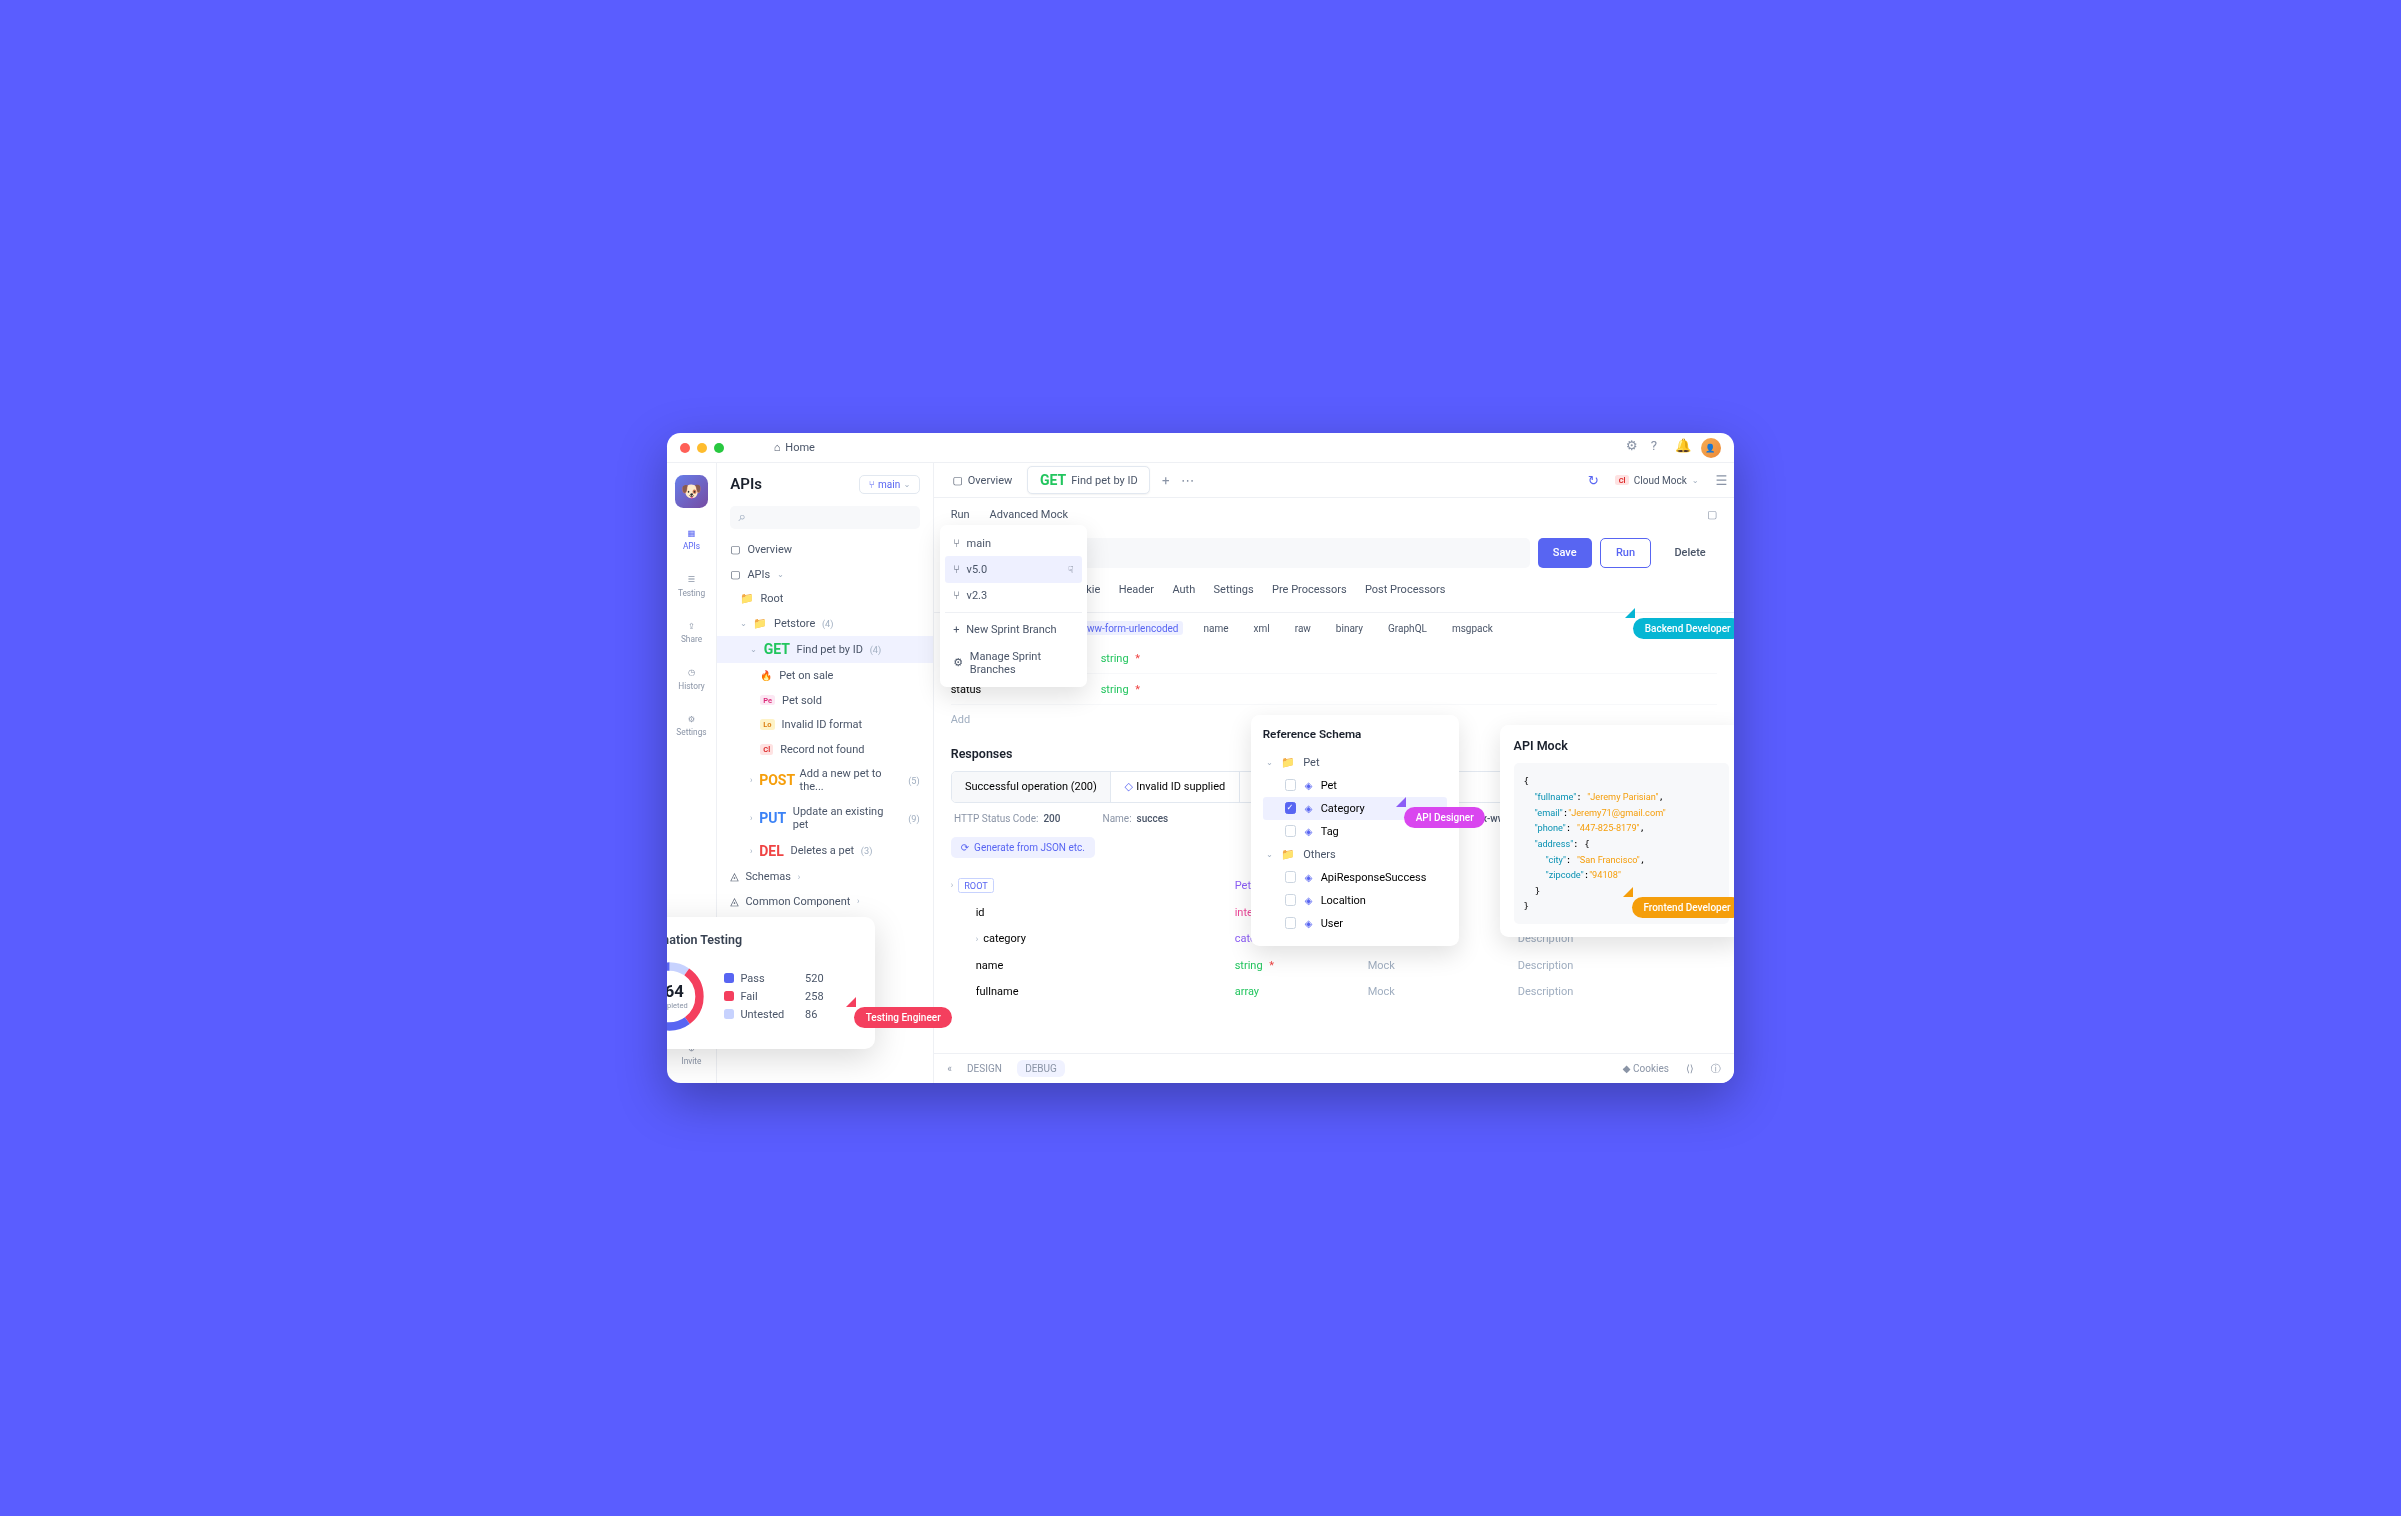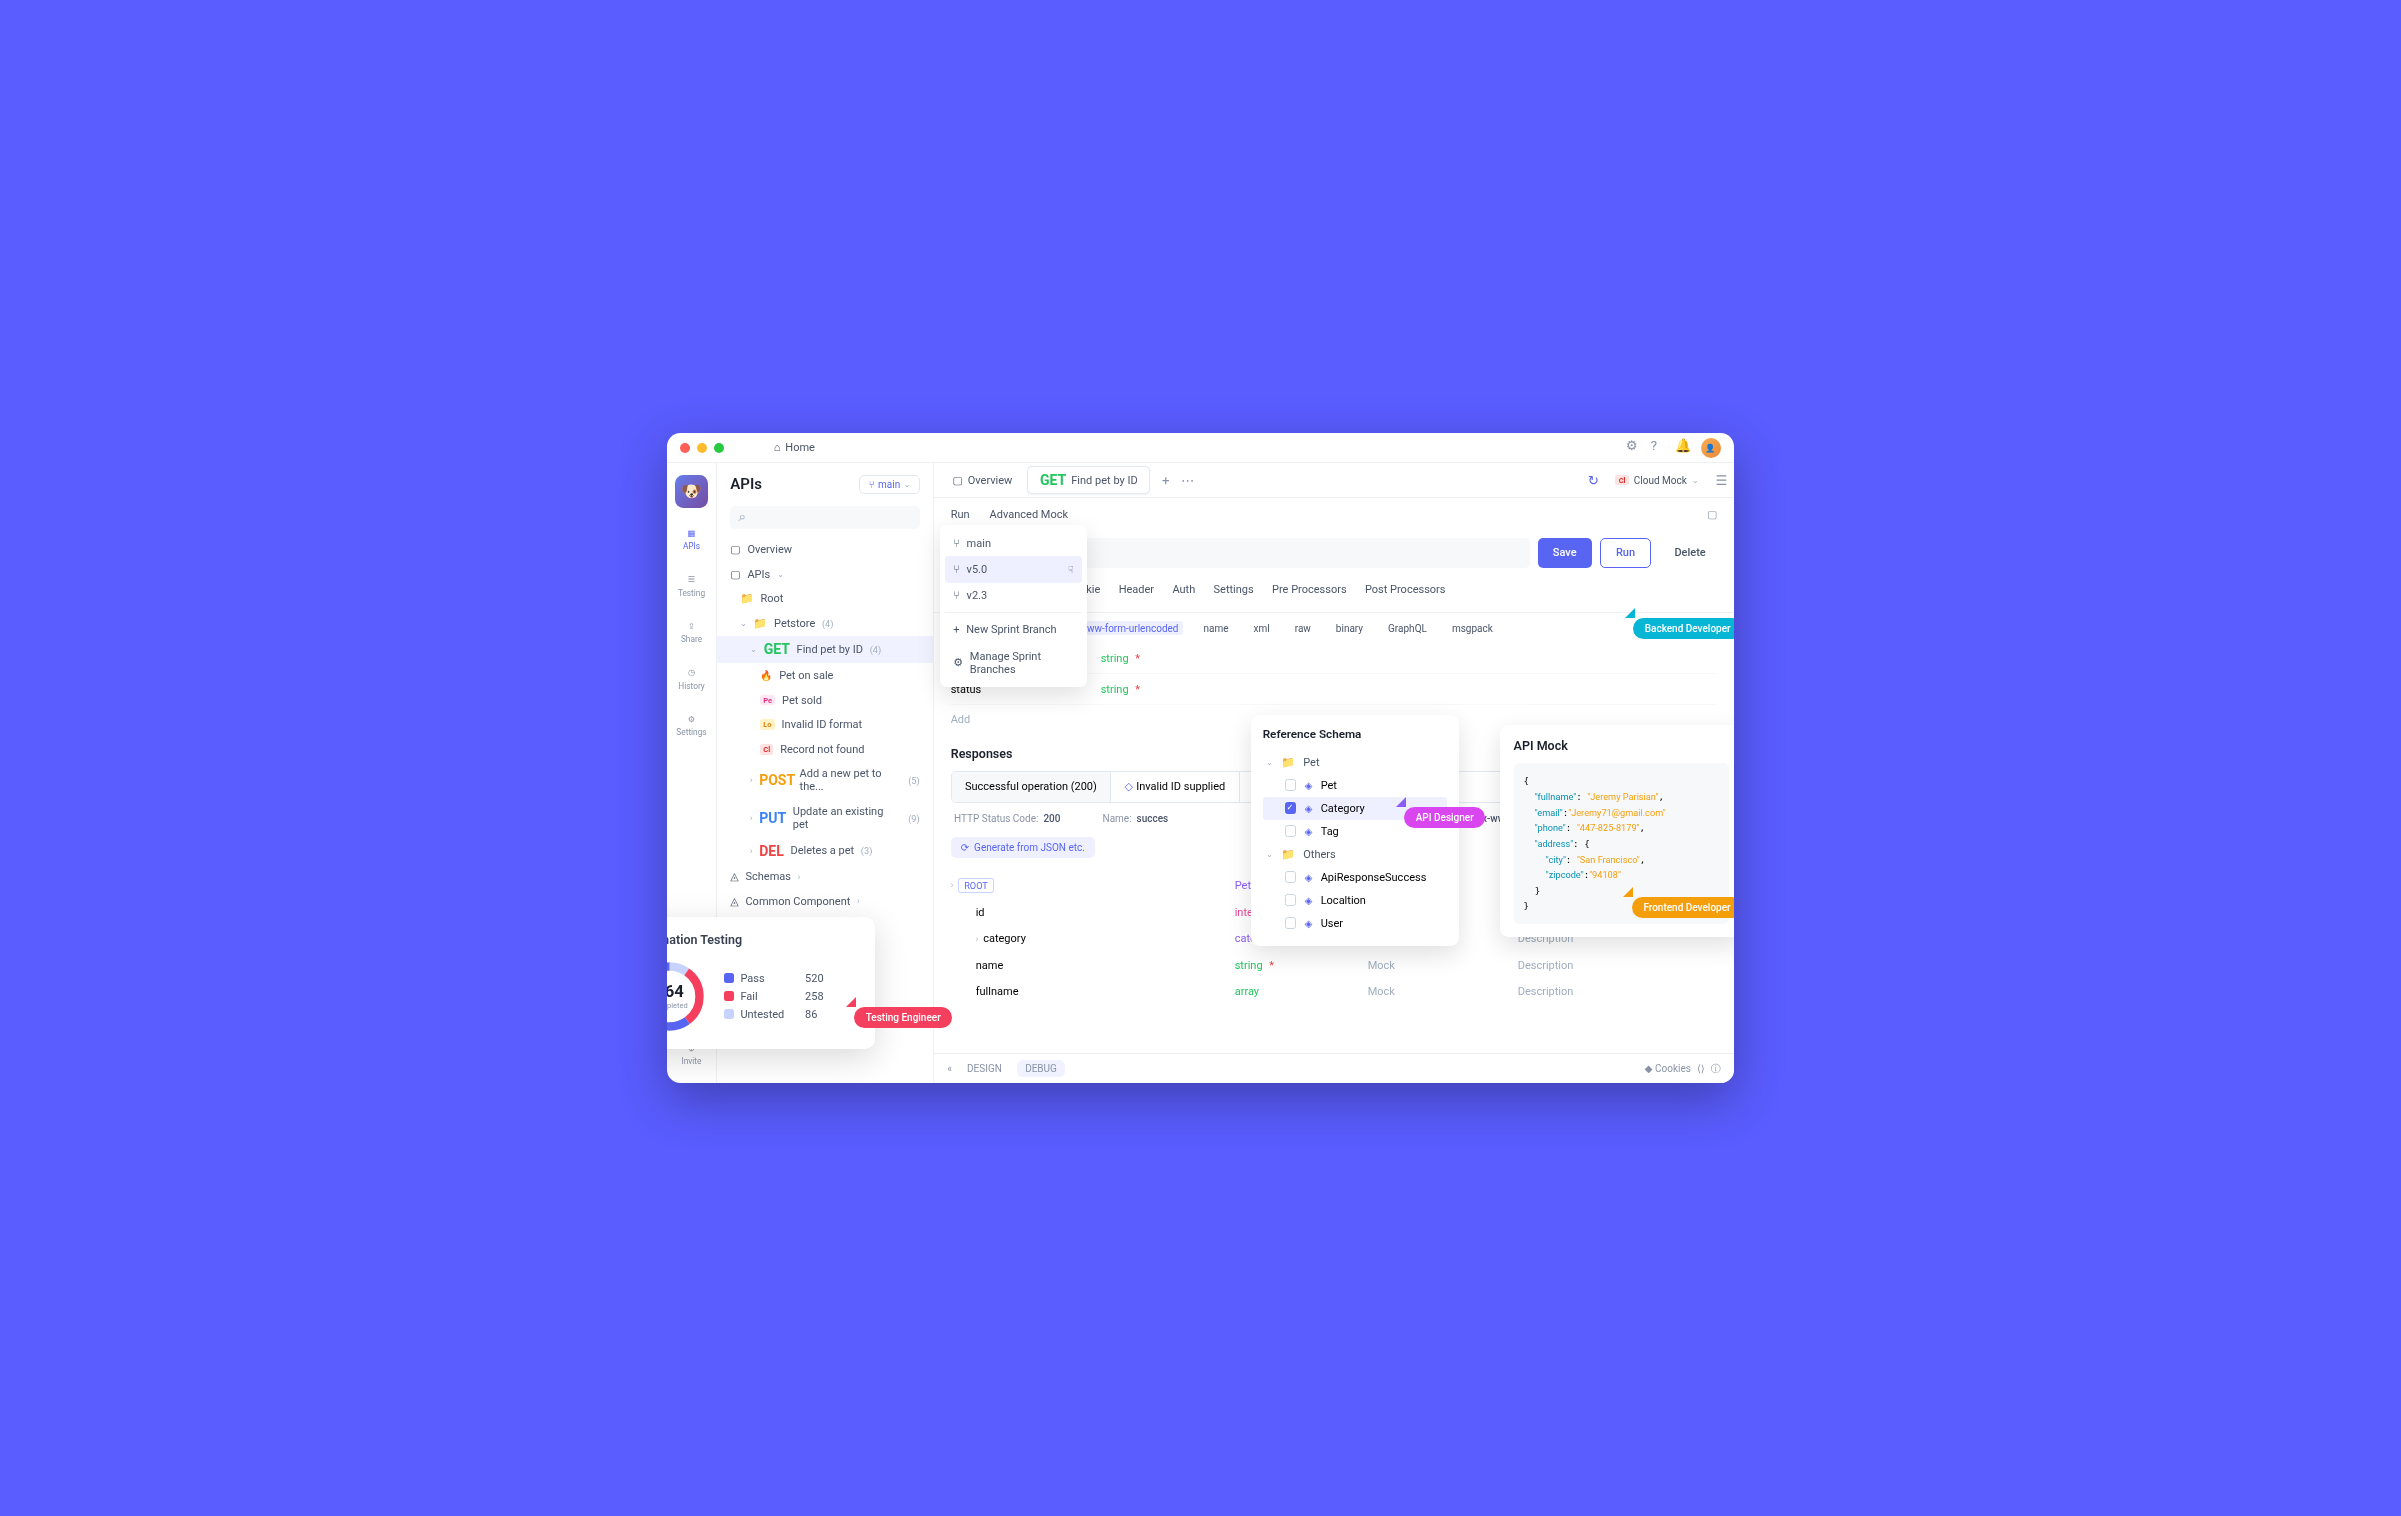--- a/index.html
+++ b/index.html
@@ -77,21 +77,21 @@
 .schema-row .s-name{width:284px;display:flex;align-items:center;gap:5px}
 .schema-row .s-type{width:133px}
 .schema-row .s-mock{width:150px;color:#a0aec0}
 .schema-row .s-desc{color:#a0aec0}
 .root-badge{color:#5865f2;border:0.8px solid #c7d2fe;padding:0.8px 5px;border-radius:2.5px;font-size:9.2px}
 .t-pet{color:#8b5cf6}.t-int{color:#ec4899}.t-cat{color:#8b5cf6}.t-str{color:#22c55e}.t-arr{color:#22c55e}
 .footer{position:absolute;bottom:0;left:267px;right:0;height:30px;display:flex;align-items:center;padding:0 13.3px;border-top:0.8px solid #eef0f4;font-size:10px;color:#8a94a6;background:#fff}
 .footer-left{display:flex;gap:6.7px;align-items:center}
 .footer-tab{padding:3.3px 8.3px;cursor:pointer}
 .footer-tab.active{background:#f0f2ff;border-radius:6px}
-.footer-right{margin-left:auto;display:flex;gap:6px;align-items:center}
+.footer-right{margin-left:auto;display:flex;gap:17px;align-items:center}
 
 .branch-menu{position:absolute;top:92px;left:273px;width:147px;background:#fff;border-radius:6.7px;box-shadow:0 8.3px 25px rgba(0,0,0,0.12);padding:5px;font-size:11px;z-index:50}
 .branch-menu-item{padding:6.7px 8.3px;display:flex;align-items:center;gap:6.7px;border-radius:3.3px;cursor:pointer;color:#4a5568}
 .branch-menu-item.hover{background:#eef0ff}
 .schema-panel{position:absolute;top:282px;left:584px;width:208px;background:#fff;border-radius:8.3px;box-shadow:0 8.3px 25px rgba(0,0,0,0.12);padding:11.7px;font-size:11px;z-index:40}
 .schema-panel h4{font-size:11.7px;font-weight:600;margin-bottom:10px;color:#1a202c}
 .schema-item{display:flex;align-items:center;gap:8.3px;padding:5px 3.3px;border-radius:3.3px}
 .schema-item.sel{background:#eef0ff}
 .schema-item.folder{color:#4a5568}
 .checkbox{width:11.7px;height:11.7px;border:1.3px solid #cbd5e0;border-radius:2.5px}

